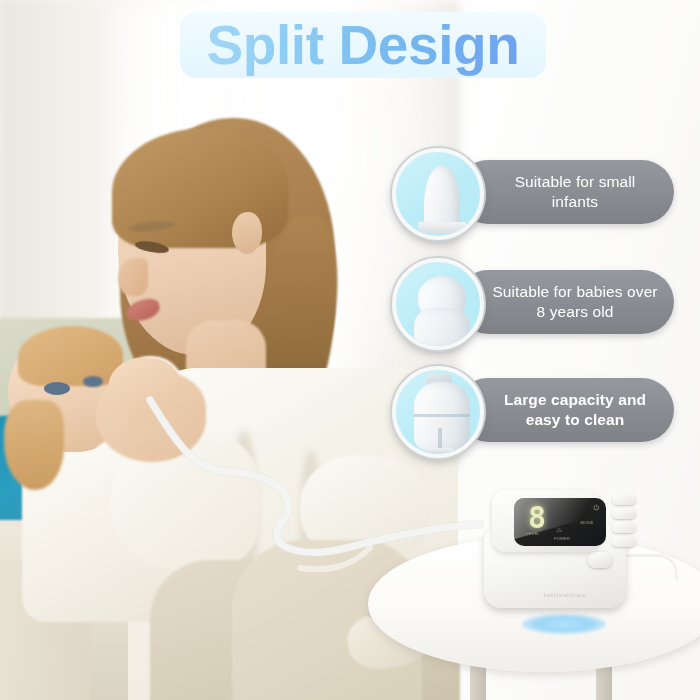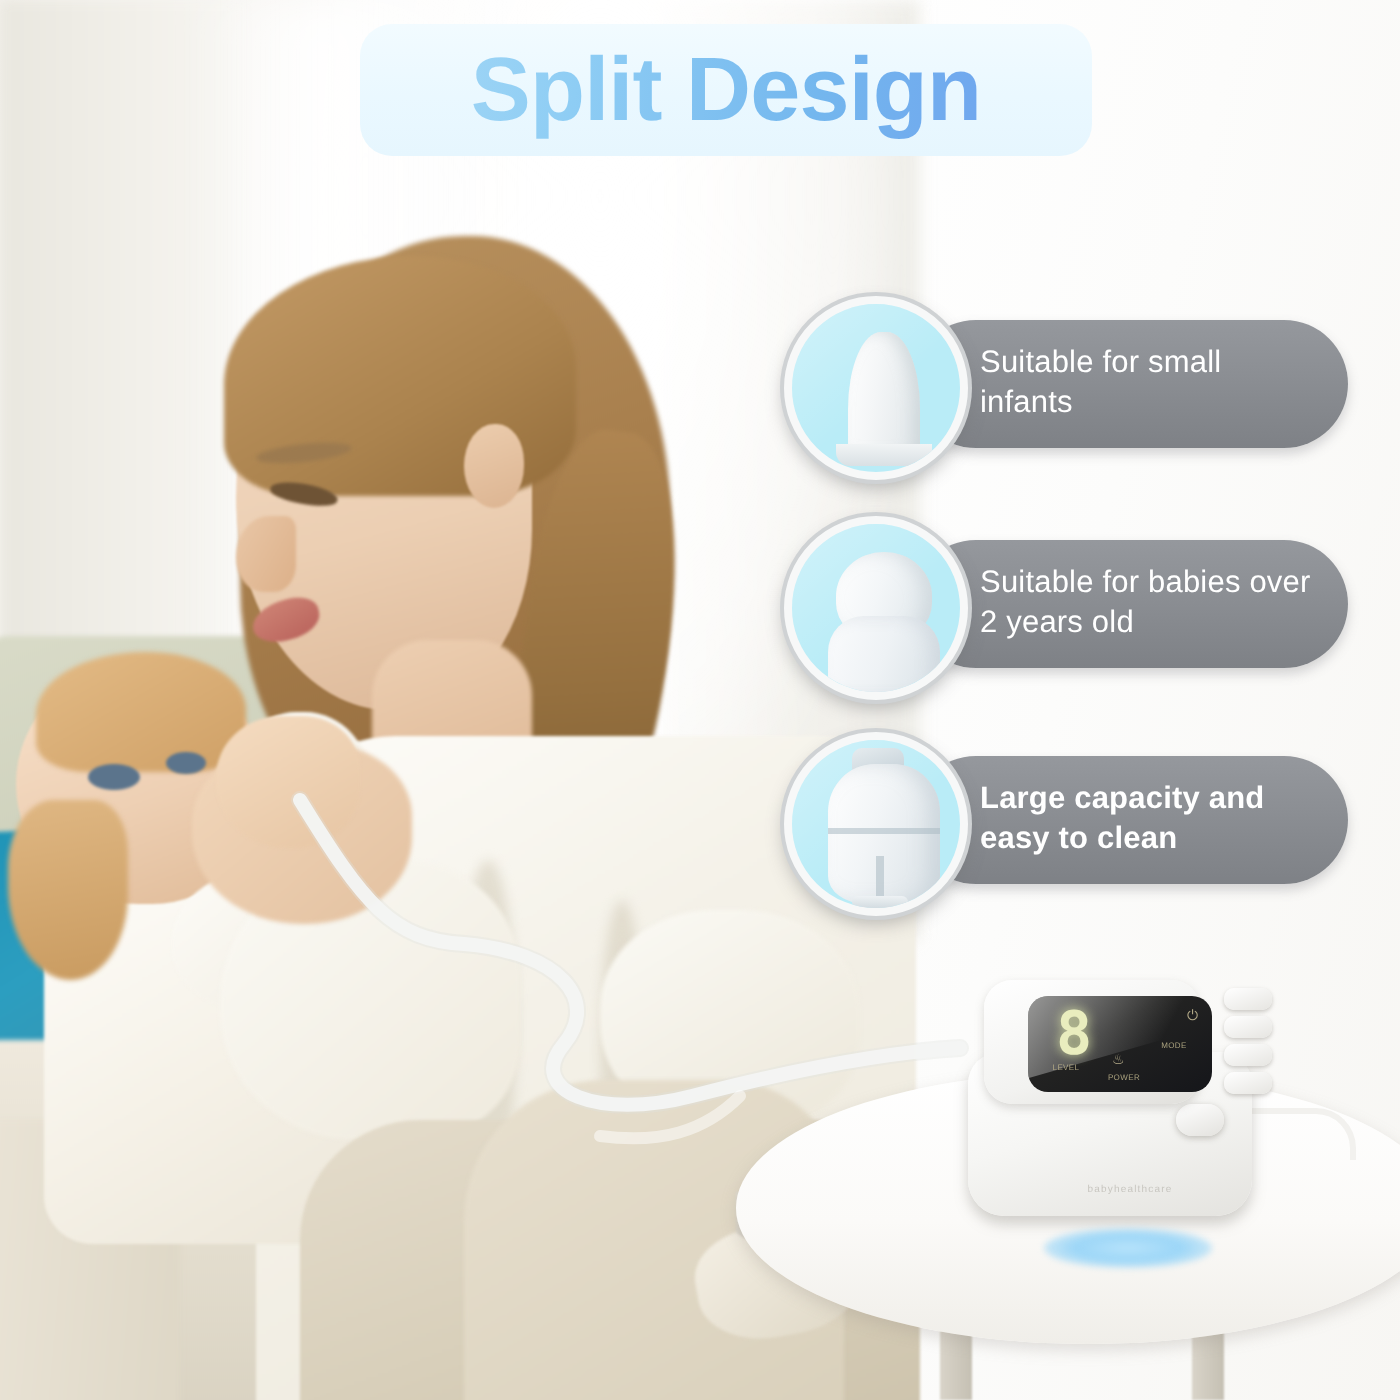--- a/index.html
+++ b/index.html
@@ -351,29 +351,29 @@
 
   
   .title-badge {
     position: absolute; left: 180px; top: 12px; width: 366px; height: 66px;
     background: linear-gradient(180deg, #f2fbff 0%, #eaf8ff 55%, #e6f6fe 100%);
     border-radius: 16px;
   }
   .title-text {
     position: absolute; left: 0; top: 0; width: 100%; height: 100%;
     display: flex; align-items: center; justify-content: center;
-    font-size: 45px; font-weight: 700; letter-spacing: -.4px;
+    font-size: 55px; font-weight: 700; letter-spacing: -.4px;
     background: linear-gradient(100deg, #a9daf6 0%, #8ecdf4 30%, #74b7ee 62%, #6d9cee 100%);
     -webkit-background-clip: text; background-clip: text;
     color: transparent; -webkit-text-fill-color: transparent;
     white-space: nowrap;
   }
 
   
-  .feature { position: absolute; left: 392px; width: 288px; height: 98px; }
+  .feature { position: absolute; left: 392px; width: 288px; height: 98px; text-align: center; }
   .f-pill {
     position: absolute; left: 64px; top: 12px; width: 218px; height: 64px;
     background: linear-gradient(180deg, #95989d 0%, #8b8e93 45%, #7e8186 100%);
     border-radius: 32px;
     box-shadow: 0 3px 6px rgba(120,120,125,.3);
     display: flex; align-items: center;
     padding: 0 14px 0 34px;
   }
   .f-text {
     color: #ffffff; font-size: 15.5px; line-height: 20px;
@@ -551,21 +551,21 @@
       <span class="f-text">Suitable for small infants</span>
     </div>
     <div class="f-circle">
       <span class="nz nz-cone"></span>
       <span class="nz nz-cone-base"></span>
     </div>
   </div>
 
   <div class="feature" style="top:258px;">
     <div class="f-pill">
-      <span class="f-text">Suitable for babies over 2 years old</span>
+      <span class="f-text">Suitable for babies over 8 years old</span>
     </div>
     <div class="f-circle">
       <span class="nz nz-bulb"></span>
       <span class="nz nz-bulb-body"></span>
     </div>
   </div>
 
   <div class="feature" style="top:366px;font-weight:bold;">
     <div class="f-pill">
       <span class="f-text">Large capacity and easy to clean</span>

